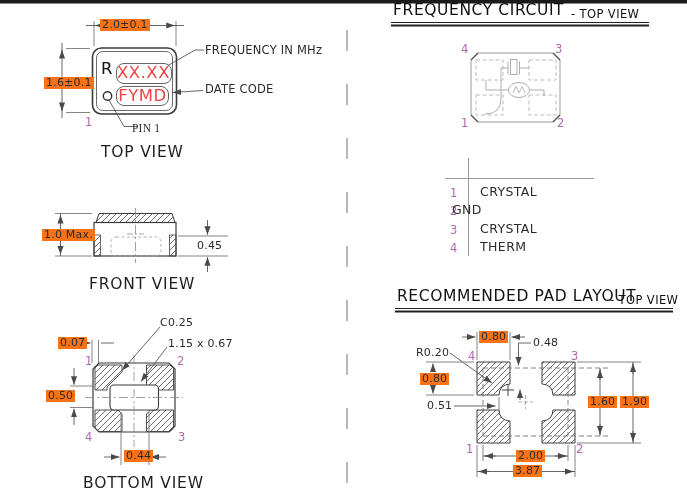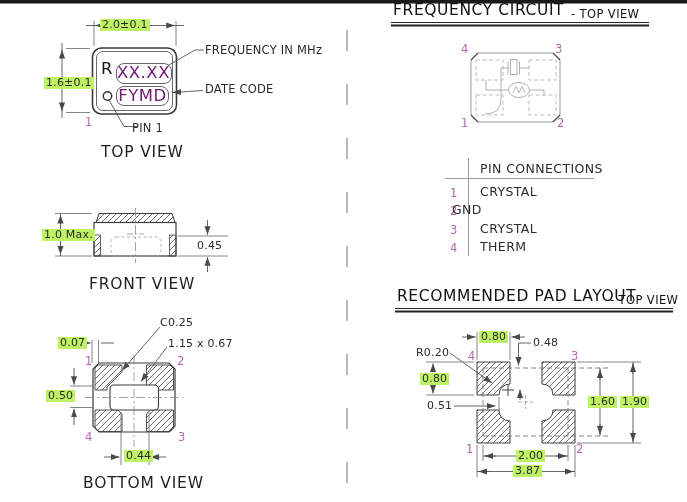--- a/index.html
+++ b/index.html
@@ -1,28 +1,28 @@
 <!DOCTYPE html>
 <html><head>
 <meta charset="utf-8">
 <style>
   html,body{margin:0;padding:0;background:#fff;}
   #sheet{position:relative;width:687px;height:502px;background:#fff;overflow:hidden;
          font-family:"DejaVu Sans",sans-serif;color:#222;}
   #sheet svg{position:absolute;left:0;top:0;}
   .t{position:absolute;font-size:11px;line-height:12px;white-space:nowrap;color:#2b2b2b;letter-spacing:.2px;}
-  .bgw{background:#bef264;padding:0 2px;}
+  .bgw{background:#f97316;padding:0 2px;}
   .lbl{font-size:11.5px;}
   .pin{color:#b565b5;font-size:11.5px;}
   .vtitle{font-size:15.5px;letter-spacing:.8px;color:#1f1f1f;}
   .stitle{font-size:15.5px;letter-spacing:.6px;color:#111;}
   .ssub{font-size:11.5px;letter-spacing:.4px;color:#111;}
   .mark{font-size:16.5px;color:#151515;letter-spacing:.5px;}
   .markbox{position:absolute;border:1.2px solid #666;border-radius:8px;text-align:center;
-           font-size:16.5px;color:#701a75;letter-spacing:.5px;}
+           font-size:16.5px;color:#ef4444;letter-spacing:.5px;}
   .tblh{font-size:12.5px;letter-spacing:.4px;}
   .tblc{font-size:12.5px;letter-spacing:.4px;}
 </style>
 </head>
 <body>
 
 <div id="sheet">
 
   <svg width="687" height="502" viewBox="0 0 687 502">
     <defs>
@@ -219,21 +219,21 @@
   </svg>
 
   <span class="t bgw" style="left:100px;top:19px;">2.0±0.1</span>
   <span class="t bgw" style="left:44px;top:77px;">1.6±0.1</span>
   <span class="t mark" style="left:101px;top:63px;position:absolute;">R</span>
   <span class="markbox" style="left:115.5px;top:62.5px;width:54px;height:19px;line-height:18px;">XX.XX</span>
   <span class="markbox" style="left:116px;top:85.5px;width:51px;height:18px;line-height:17px;">FYMD</span>
   <span class="t lbl" style="left:205px;top:44px;">FREQUENCY IN MHz</span>
   <span class="t lbl" style="left:205px;top:83px;">DATE CODE</span>
   <span class="t pin" style="left:85px;top:116px;">1</span>
-  <span class="t lbl" style="left:132px;top:122px;">PIN 1</span>
+  <span class="t lbl" style="left:132px;top:122px;font-family:Liberation Serif, serif;">PIN 1</span>
   <span class="t vtitle" style="left:101px;top:146px;">TOP VIEW</span>
 
   <span class="t bgw" style="left:42px;top:229px;">1.0 Max.</span>
   <span class="t" style="left:197px;top:240px;">0.45</span>
   <span class="t vtitle" style="left:89px;top:278px;">FRONT VIEW</span>
 
   <span class="t" style="left:160px;top:317px;">C0.25</span>
   <span class="t bgw" style="left:49px;top:337px;margin-left:9px;">0.07</span>
   <span class="t" style="left:168px;top:338px;">1.15 x 0.67</span>
   <span class="t pin" style="left:85px;top:355px;">1</span>
@@ -244,21 +244,20 @@
   <span class="t bgw" style="left:124px;top:450px;">0.44</span>
   <span class="t vtitle" style="left:83px;top:477px;">BOTTOM VIEW</span>
 
   <span class="t stitle" style="left:393px;top:4px;">FREQUENCY CIRCUIT</span>
   <span class="t ssub" style="left:571px;top:8px;">- TOP VIEW</span>
   <span class="t pin" style="left:461px;top:43px;">4</span>
   <span class="t pin" style="left:555px;top:43px;">3</span>
   <span class="t pin" style="left:461px;top:117px;">1</span>
   <span class="t pin" style="left:557px;top:117px;">2</span>
 
-  <span class="t tblh" style="left:480px;top:163px;">PIN CONNECTIONS</span>
   <span class="t pin" style="left:450px;top:187px;">1</span>
   <span class="t tblc" style="left:480px;top:186px;">CRYSTAL</span>
   <span class="t pin" style="left:450px;top:205px;">2</span>
   <span class="t tblc" style="left:452px;top:204px;">GND</span>
   <span class="t pin" style="left:450px;top:224px;">3</span>
   <span class="t tblc" style="left:480px;top:223px;">CRYSTAL</span>
   <span class="t pin" style="left:450px;top:242px;">4</span>
   <span class="t tblc" style="left:480px;top:241px;">THERM</span>
 
   <span class="t stitle" style="left:397px;top:290px;">RECOMMENDED PAD LAYOUT</span>

